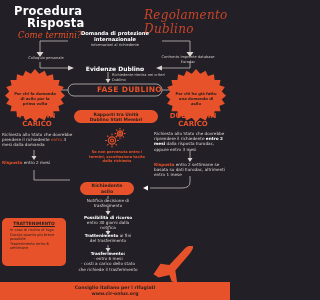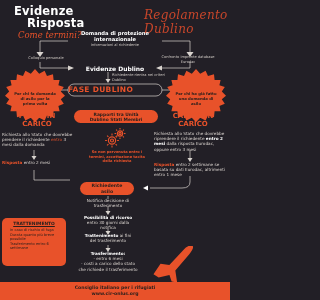--- a/index.html
+++ b/index.html
@@ -40,21 +40,21 @@
   #impronte{left:158px;top:55px;width:60px;}
   #evid{left:78px;top:65px;width:74px;font-size:6px;font-weight:bold;color:#ffffff;}
   #crit{left:112px;top:73px;width:60px;text-align:left;}
 
   
   #lines{left:0;top:0;width:230px;height:300px;pointer-events:none;}
 
   
   #fase{left:68px;top:84px;width:94px;height:26px;
         font-size:7.5px;font-weight:bold;color:#e8522a;letter-spacing:.3px;
-        line-height:12px;text-align:left;}
+        line-height:12px;text-align:right;}
 
   
   .burst{width:60px;height:58px;background:#e8522a;
          clip-path:polygon(50% 0%,57% 8%,66% 3%,70% 12%,80% 9%,81% 19%,91% 19%,89% 28%,98% 31%,93% 39%,100% 46%,93% 52%,98% 60%,89% 64%,91% 73%,81% 73%,80% 83%,70% 80%,66% 89%,57% 84%,50% 92%,43% 84%,34% 89%,30% 80%,20% 83%,19% 73%,9% 73%,11% 64%,2% 60%,7% 52%,0% 46%,7% 39%,2% 31%,11% 28%,9% 19%,19% 19%,20% 9%,30% 12%,34% 3%,43% 8%);
          display:flex;align-items:center;justify-content:center;}
   .burst .txt{font-size:3.8px;line-height:5px;color:#2a1f1c;text-align:center;font-weight:bold;width:42px;}
   #burstL{left:5px;top:69px;}
   #burstR{left:166px;top:69px;}
   #presa{left:0px;top:112px;width:74px;font-size:7px;font-weight:bold;color:#e8522a;line-height:8px;text-align:center;}
   #ripresa{left:156px;top:112px;width:74px;font-size:7px;font-weight:bold;color:#e8522a;line-height:8px;}
@@ -142,21 +142,21 @@
       <path d="M108,229 L108,232"></path>
       <path d="M105.5,231 L110.5,231 L108,235 Z" fill="#d8d3ce" stroke="none"></path>
       <path d="M108,245 L108,249"></path>
       <path d="M105.5,248 L110.5,248 L108,252 Z" fill="#d8d3ce" stroke="none"></path>
 
       <path d="M60,238 L66,238"></path>
     </g>
   </svg>
 
   <div class="abs" id="title">
-    <div class="l1">Evidenze</div>
+    <div class="l1">Procedura</div>
     <div class="l2">Risposta</div>
     <div id="subtitle">Come termini?</div>
   </div>
   <div class="abs" id="reg">Regolamento Dublino</div>
 
   <div class="abs ctr" id="dpi">
     <div class="h">Domanda di protezione</div>
     <div class="h">internazionale</div>
   </div>
   <div class="abs ctr t5" id="info">Informazioni al richiedente</div>
@@ -172,21 +172,21 @@
   </div>
   <div class="abs burst" id="burstR">
     <div class="txt">Per chi ha già fatto una domanda di asilo</div>
   </div>
 
   <div class="abs ctr" id="presa">
     <div>PRESA IN</div>
     <div>CARICO</div>
   </div>
   <div class="abs ctr" id="ripresa">
-    <div>CARICO IN</div>
+    <div>DUBLINO IN</div>
     <div>CARICO</div>
   </div>
 
   <div class="abs t6" id="richL">
     <span>Richiesta allo Stato che dovrebbe prendere il richiedente </span><span class="or">entro</span><span> 3 mesi dalla domanda</span>
   </div>
   <div class="abs t6" id="rispL">
     <span class="orb">Risposta</span><span> entro 2 mesi</span>
   </div>
 

